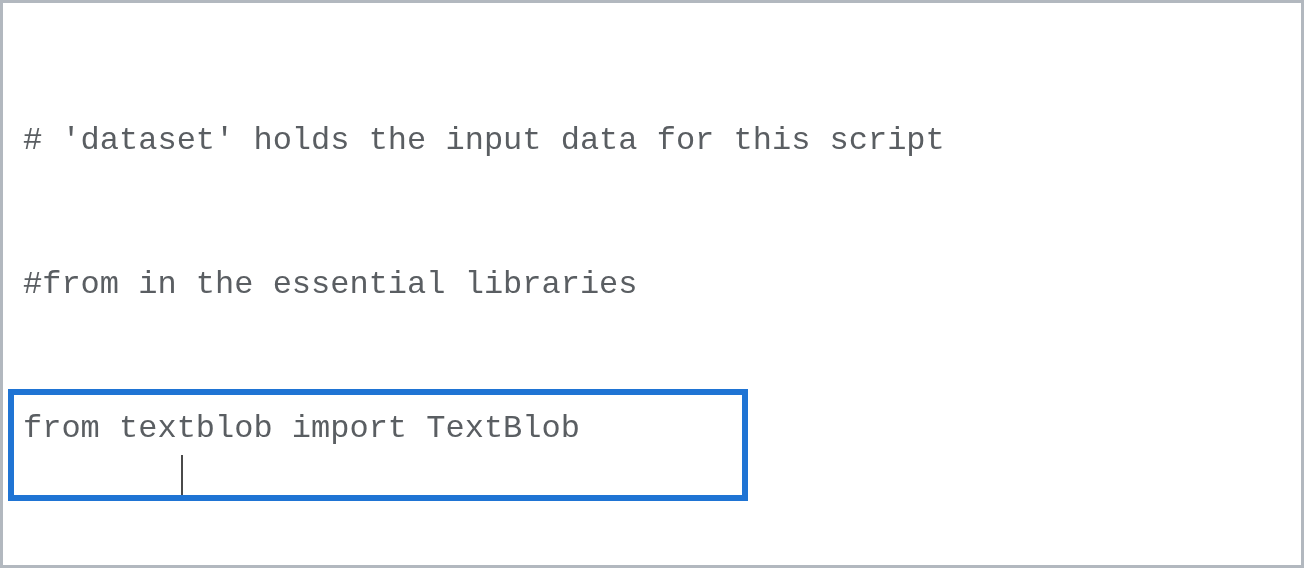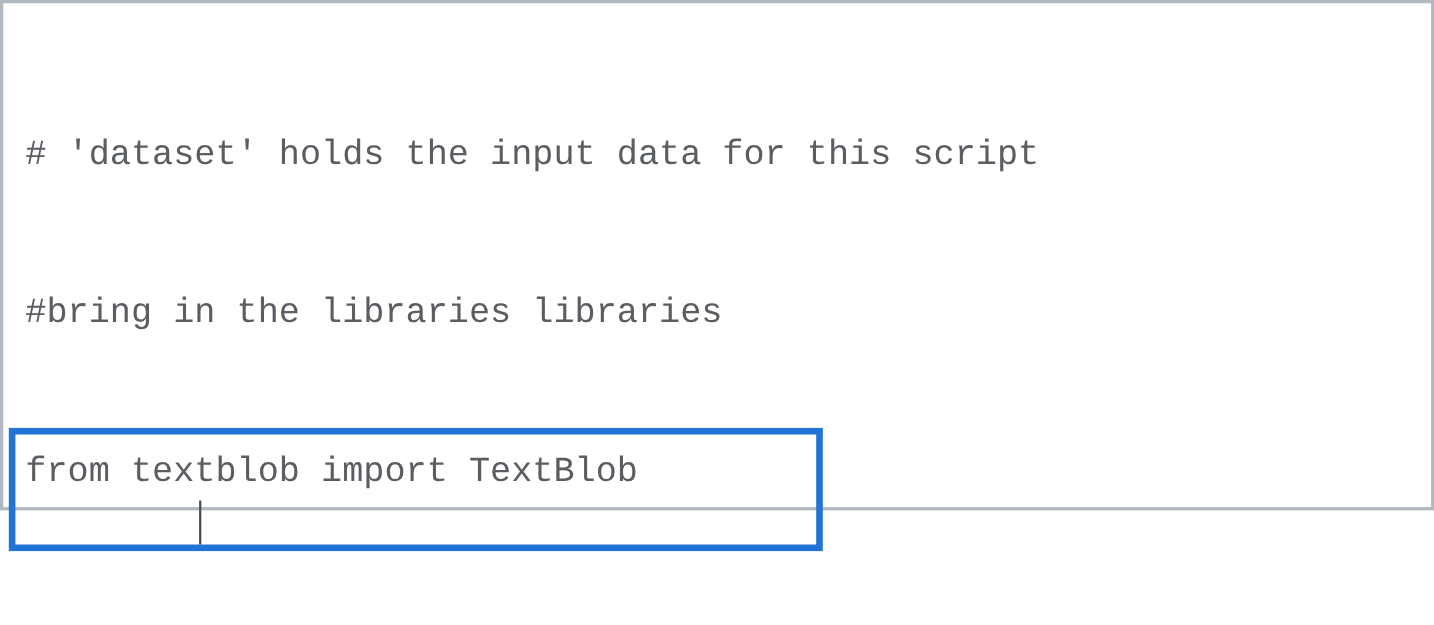--- a/index.html
+++ b/index.html
@@ -1,20 +1,20 @@
 <!DOCTYPE html>
 <html><head>
   <meta charset="utf-8">
   <style>
     * { margin: 0; padding: 0; box-sizing: border-box; }
     html, body { width: 1304px; height: 568px; background: #ffffff; overflow: hidden; }
     .editor-frame {
       position: relative;
       width: 1304px;
-      height: 464px;
+      height: 568px;
       border: 3px solid #b2b8bf;
       background: #ffffff;
       padding: 18px 10px 18px 20px;
       font-family: Consolas, "Courier New", monospace;
       font-size: 32px;
       line-height: 48px;
       color: #5a5e62;
       white-space: pre;
     }
     .code-line { display: block; }
@@ -35,21 +35,21 @@
       height: 40px;
       background: #4a4a4a;
       pointer-events: none;
     }
   </style>
 </head>
 <body>
 
 <div class="editor-frame">
   <span class="code-line"># 'dataset' holds the input data for this script</span>
-  <span class="code-line">#bring in the libraries libraries</span>
+  <span class="code-line">#from in the essential libraries</span>
   <span class="code-line">from textblob import TextBlob</span>
   <span class="code-line"></span>
   
   
   <span class="code-line"></span>
   
   
   <div class="highlight-box"></div>
   <div class="cursor"></div>
 </div>

